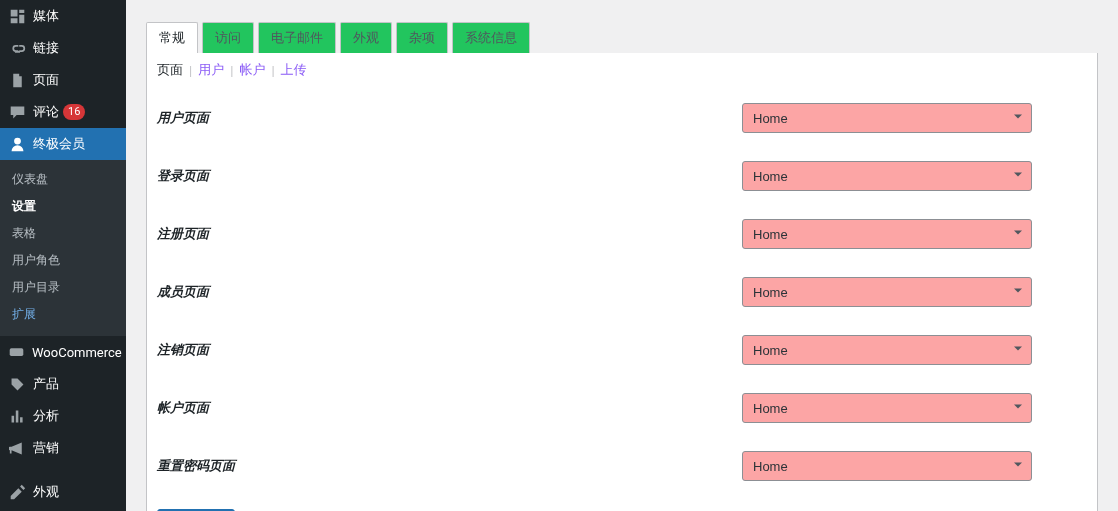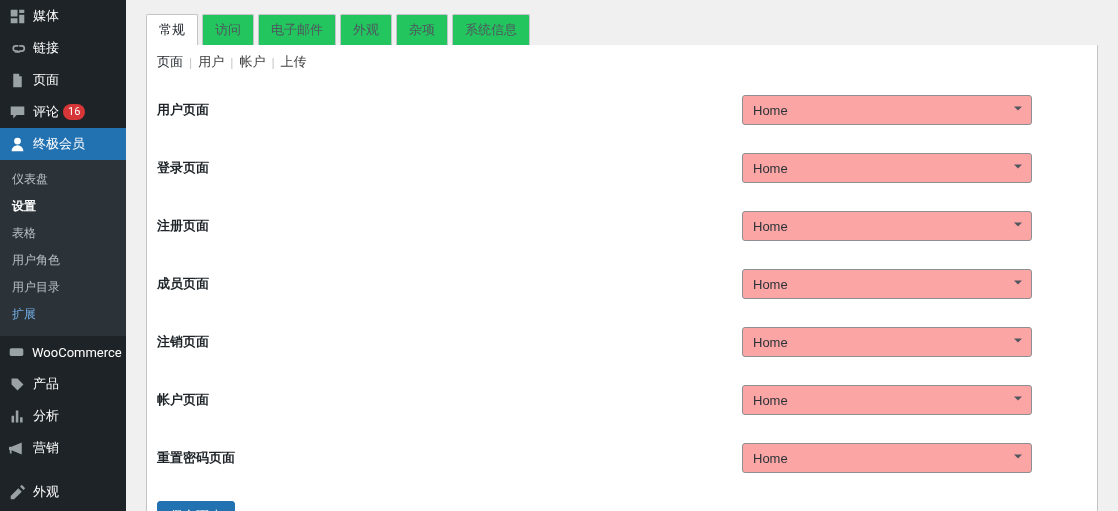--- a/index.html
+++ b/index.html
@@ -10,32 +10,32 @@
 .side-item.parent { color: #fff; }
 .side-item .icon { width: 18px; height: 18px; margin-right: 7px; display: inline-flex; align-items: center; justify-content: center; color: rgba(240,246,252,.6); }
 .side-item .icon svg { width: 17px; height: 17px; fill: currentColor; }
 .side-item.active-parent { background: #2271b1; color: #fff; }
 .side-item.active-parent .icon { color: #fff; }
 .side-item .badge { background: #d63638; color: #fff; border-radius: 9px; font-size: 11px; padding: 0 5px; margin-left: 4px; line-height: 16px; min-width: 16px; text-align: center; display: inline-block; }
 .submenu { background: #2c3338; padding: 6px 0 8px; }
 .submenu .sub-item { padding: 5px 8px 5px 12px; font-size: 12px; color: rgba(240,246,252,.7); cursor: pointer; }
 .submenu .sub-item.current { color: #fff; font-weight: 600; }
 .submenu .sub-item.ext { color: #72aee6; }
-.main { flex: 1; padding: 8px 20px 20px 20px; background: #f0f0f1; overflow-y: auto; }
+.main { flex: 1; padding: 16px 20px 20px 20px; background: #f0f0f1; overflow-y: auto; }
 .tabs { display: flex; gap: 4px; padding-top: 6px; }
 .tab { background: #22c55e; color: #50575e; padding: 6px 12px; font-size: 13px; border: 1px solid #c3c4c7; border-bottom: none; cursor: pointer; border-radius: 2px 2px 0 0; }
 .tab.active { background: #fff; color: #1d2327; }
 .subtabs { background: #fff; border: 1px solid #c3c4c7; border-top: none; padding: 0; }
 .subtabs-inner { display: flex; align-items: center; padding: 8px 10px; font-size: 13px; }
-.subtab { color: #404040; cursor: pointer; }
+.subtab { color: #8b5cf6; cursor: pointer; }
 .subtab.active { color: #1d2327; font-weight: 400; }
 .sep { color: #c3c4c7; margin: 0 6px; }
 .form-area { padding: 16px 10px; }
 .form-row { display: flex; align-items: center; margin-bottom: 28px; }
-.form-label { width: 585px; font-weight: 600; color: #1d2327; font-size: 13px; }
+.form-label { width: 585px; font-weight: 600; color: #1d2327; font-size: 13px; font-style: italic; }
 .form-control-wrap { flex: 0 0 290px; position: relative; }
 .sel { width: 100%; height: 30px; border: 1px solid #8c8f94; background: #fca5a5; padding: 0 26px 0 10px; font-size: 13px; color: #2c3338; appearance: none; cursor: pointer; border-radius: 3px; }
 .sel-arrow { position: absolute; right: 8px; top: 50%; transform: translateY(-50%); pointer-events: none; color: #50575e; }
 .sel-arrow svg { width: 12px; height: 12px; fill: currentColor; }
 .save-btn { background: #2271b1; color: #fff; border: 1px solid #2271b1; padding: 5px 12px; font-size: 13px; cursor: pointer; border-radius: 3px; }
 </style>
 </head>
 <body>
 
 <div class="container">

